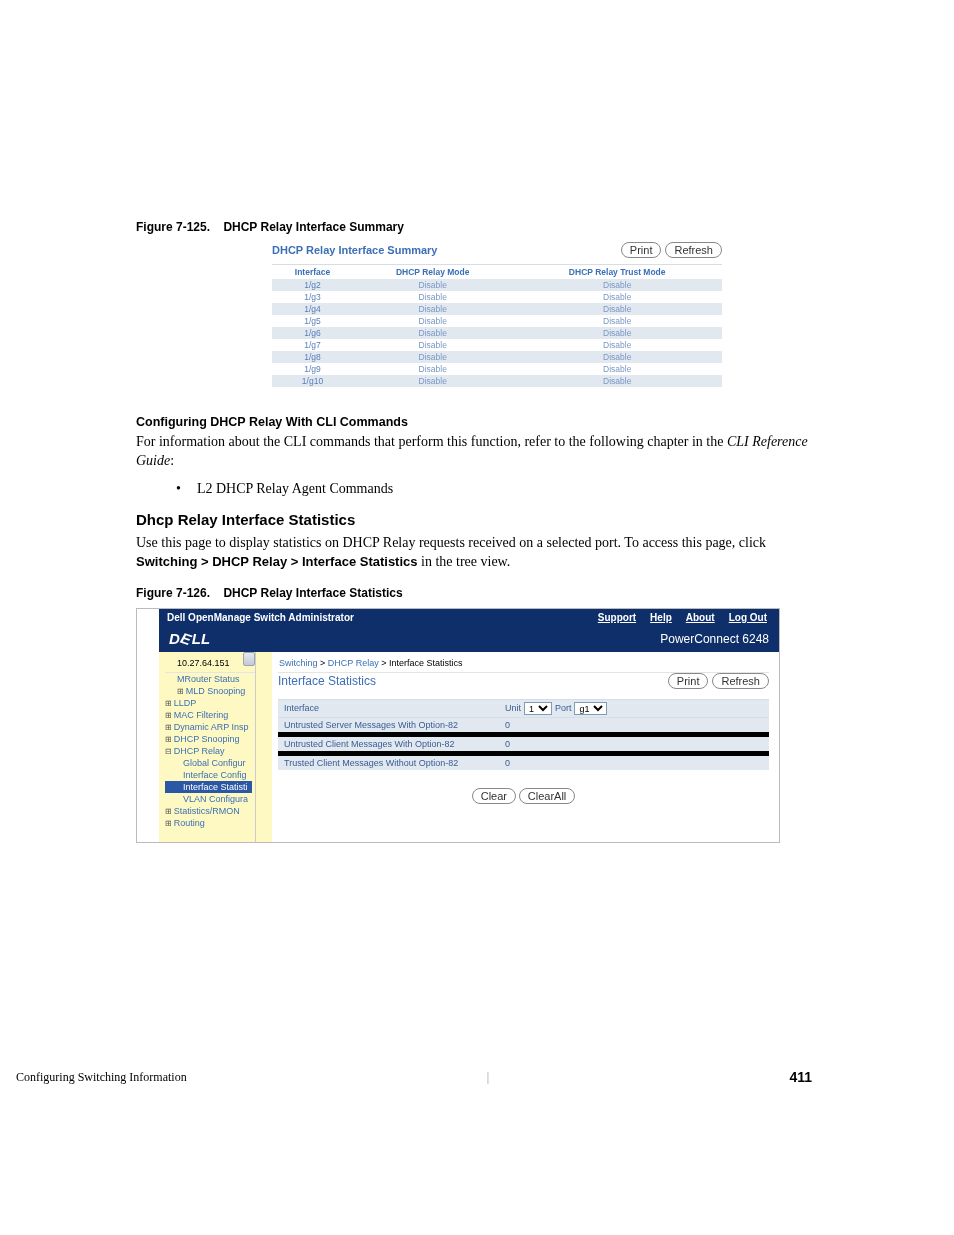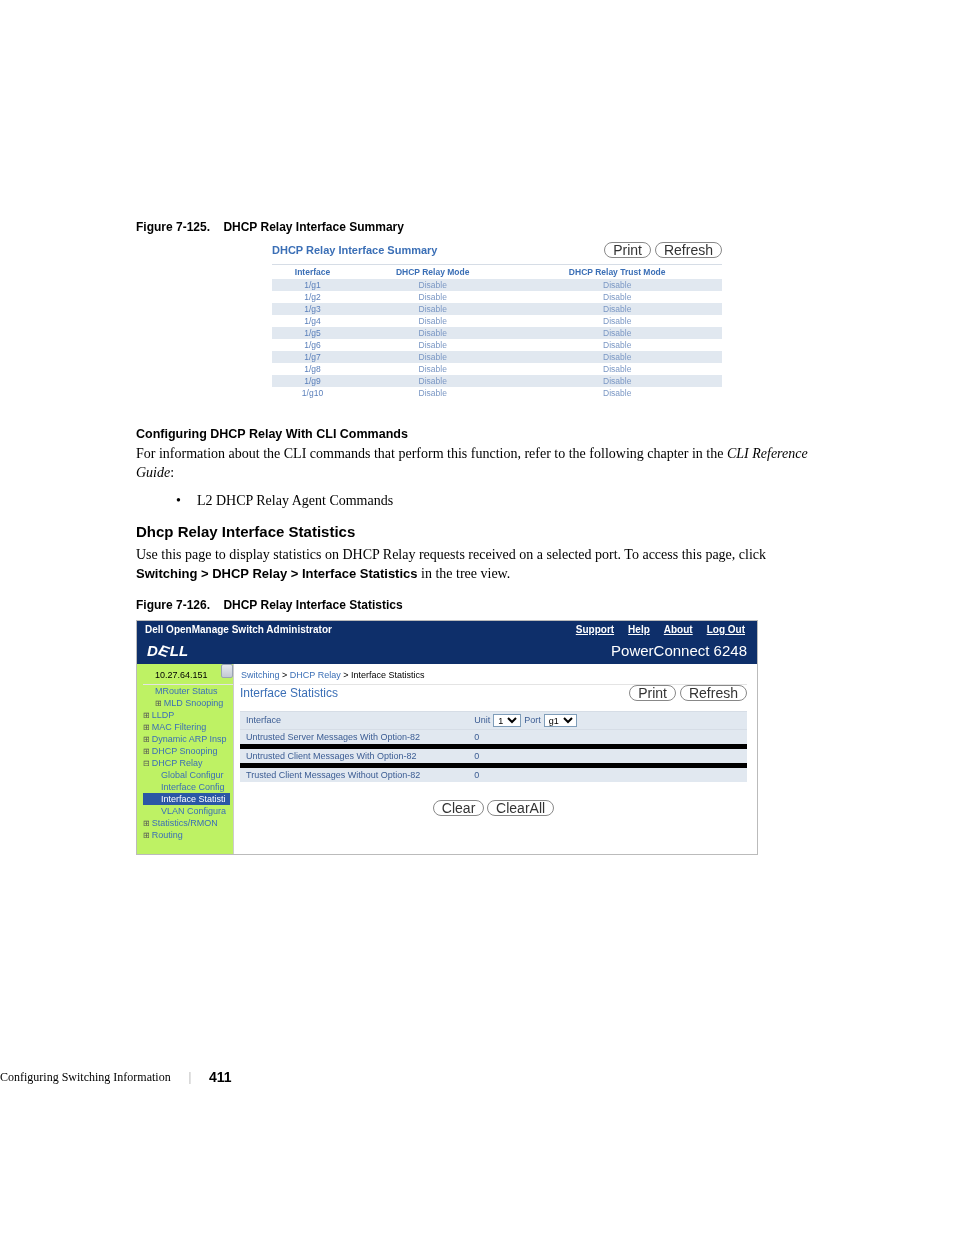--- a/index.html
+++ b/index.html
@@ -41,21 +41,21 @@
   }
   .btnbar { display: flex; gap: 4px; }
   .pill-btn {
     background: #fff;
     border: 1px solid #888;
     border-radius: 9px;
     padding: 0 8px;
     height: 14px;
     display: inline-flex;
     align-items: center;
-    font-size: 14px;
+    font-size: 11px;
     color: #333;
     cursor: pointer;
   }
   .sum-table {
     width: 100%;
     border-collapse: collapse;
     margin-top: 6px;
   }
   .sum-table th {
     color: #3b6fb6;
@@ -106,20 +106,21 @@
     margin-top: 12px;
     margin-bottom: 6px;
   }
 
   
   .admin-fig {
     width: 620px;
     margin-top: 6px;
     border: 1px solid #bbb;
     font-size: 10px;
+    padding-left: 22px;
   }
   .admin-top {
     background: #0e2f6a;
     color: #fff;
     height: 17px;
     display: flex;
     align-items: center;
     font-weight: bold;
     font-size: 10px;
   }
@@ -134,22 +135,22 @@
     justify-content: space-between;
     padding: 0 10px;
   }
   .dell-logo {
     color: #fff; font-weight: bold; font-size: 15px; font-style: italic;
     display: inline-flex; align-items: center; letter-spacing: 0;
   }
   .dell-logo .tilted {
     display:inline-block; transform: rotate(18deg); margin:0 1px;
   }
-  .device-name { color: #fff; font-size: 15px; margin-left: 19px; }
-  .admin-main { display: flex; background: #bef264; height: 190px; }
+  .device-name { color: #fff; font-size: 12px; margin-left: 19px; }
+  .admin-main { display: flex; background: #fef9c3; height: 190px; gap: 16px; }
   .sidebar {
     width: 90px;
     border-right: 1px solid #ccc;
     font-size: 9px;
     padding: 4px 0 4px 6px;
     overflow: hidden;
     position: relative;
     color: #3b6fb6;
   }
   .sidebar .ip { color: #000; padding:2px 0 4px 12px; border-bottom:1px solid #e4e4e4; }
@@ -173,23 +174,23 @@
   .stat-table tr:first-child td { border-top:1px solid #d6dde6; }
   .stat-table td.val { text-align:left; width:55%; }
   .unit-ctl { display:flex; align-items:center; gap:3px; }
   .mini-select { height:13px; font-size:9px; border:1px solid #7f9db9; background:#fff;}
   .clear-row { text-align:center; padding-top:18px; }
 
   
   .footer {
     position: absolute;
     bottom: 150px;
-    left: 0; right: 0;
+    left: 16px; right: 0;
     display: flex;
-    justify-content: flex-start;
+    justify-content: space-between;
     align-items: center;
     padding-right: 130px;
     font-family: Georgia, 'Times New Roman', serif;
     font-size: 12px;
     gap: 18px;
   }
   .footer .pg { font-weight: bold; font-family: Arial, Helvetica, sans-serif; font-size:14px;}
   .footer .sep { color:#999; }
 </style>
 </head>
@@ -212,25 +213,20 @@
     </div>
     <table class="sum-table">
       <thead>
         <tr>
           <th class="interface">Interface</th>
           <th>DHCP Relay Mode</th>
           <th>DHCP Relay Trust Mode</th>
         </tr>
       </thead>
       <tbody id="sum-body">
-          <tr>
-            <td class="if">1/g1</td>
-            <td class="disable">Disable</td>
-            <td class="disable">Disable</td>
-          </tr>
           <tr>
             <td class="if">1/g2</td>
             <td class="disable">Disable</td>
             <td class="disable">Disable</td>
           </tr>
           <tr>
             <td class="if">1/g3</td>
             <td class="disable">Disable</td>
             <td class="disable">Disable</td>
           </tr>

